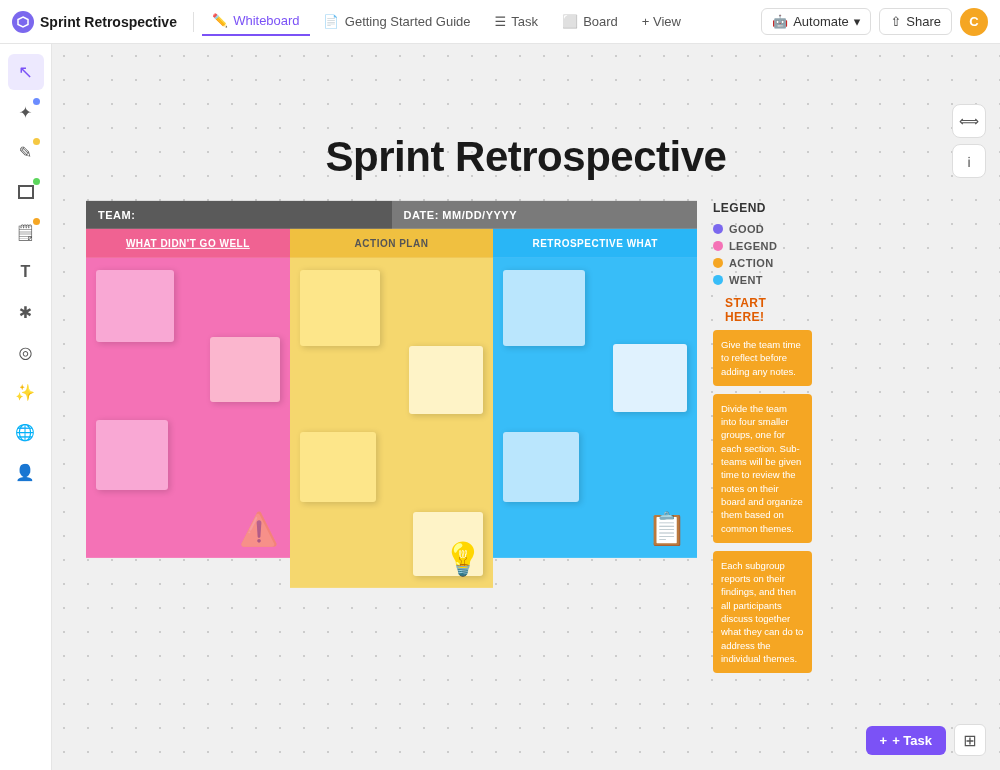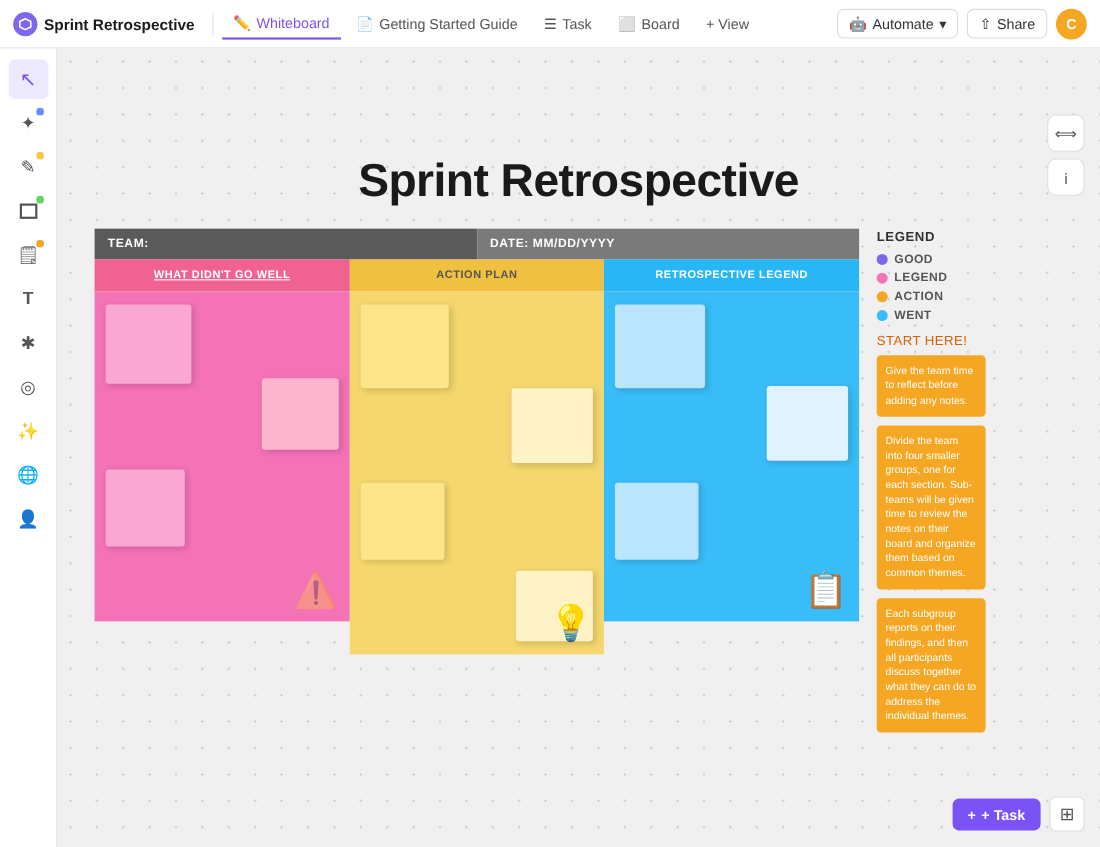--- a/index.html
+++ b/index.html
@@ -110,21 +110,21 @@
     .sticky-blue-lg { width: 82px; height: 76px; background: #bae6fd; }
 
     
     .col-bottom-icon {
       position: absolute; bottom: 10px; right: 10px; font-size: 32px;
     }
     .legend-title { font-size: 12px; font-weight: 700; color: #333; margin-bottom: 8px; letter-spacing: 0.5px; }
     .legend-item { display: flex; align-items: center; gap: 6px; margin-bottom: 5px; }
     .legend-dot { width: 10px; height: 10px; border-radius: 50%; flex-shrink: 0; }
     .legend-label { font-size: 11px; font-weight: 600; color: #555; letter-spacing: 0.4px; }
-    .legend-start { font-size: 12px; font-weight: 400; color: #e05c00; margin: 10px 0 6px; letter-spacing: 0.4px; }
+    .legend-start { font-size: 12px; font-weight: 700; color: #e05c00; margin: 10px 12px 6px; letter-spacing: 0.4px; }
     .legend-card {
       background: #f5a623; border-radius: 4px; padding: 8px; margin-bottom: 8px;
       font-size: 9.5px; color: #fff; line-height: 1.4;
     }
 
     
     .bottom-right {
       position: absolute; bottom: 14px; right: 14px; display: flex; align-items: center; gap: 8px;
     }
     .task-btn {
@@ -247,21 +247,21 @@
         <span style="font-size:14px;">⟺</span>
       </div>
       <div class="tr-btn">
         <span style="font-size:14px;">ℹ</span>
       </div>
     </div>
 
     <div class="wb-container">
       <div class="wb-title">Sprint Retrospective</div>
 
-      <div style="display:flex; width:810px; gap:0;">
+      <div style="display:flex; width:726px; gap:0;">
 
         <div style="flex:1;">
 
           <div class="retro-header">
             <div class="retro-header-team">TEAM:</div>
             <div class="retro-header-date">DATE: MM/DD/YYYY</div>
           </div>
 
           <div class="retro-columns">
 
@@ -280,21 +280,21 @@
               <div class="retro-col-body col-action-body">
                 <div class="sticky sticky-yellow-lg"></div>
                 <div class="sticky" style="width:74px;height:68px;background:#fef3c7;align-self:flex-end;margin-top:-10px;"></div>
                 <div class="sticky" style="width:76px;height:70px;background:#fde68a;margin-top:8px;"></div>
                 <div class="sticky" style="width:70px;height:64px;background:#fef3c7;align-self:flex-end;"></div>
                 <div class="col-bottom-icon">💡</div>
               </div>
             </div>
 
             <div class="retro-col">
-              <div class="retro-col-header col-goals">RETROSPECTIVE LEGEND</div>
+              <div class="retro-col-header col-goals">RETROSPECTIVE WHAT</div>
               <div class="retro-col-body col-goals-body">
                 <div class="sticky sticky-blue-lg"></div>
                 <div class="sticky" style="width:74px;height:68px;background:#e0f2fe;align-self:flex-end;margin-top:-12px;"></div>
                 <div class="sticky" style="width:76px;height:70px;background:#bae6fd;margin-top:10px;"></div>
                 <div class="col-bottom-icon">📋</div>
               </div>
             </div>
           </div>
         </div>
 

